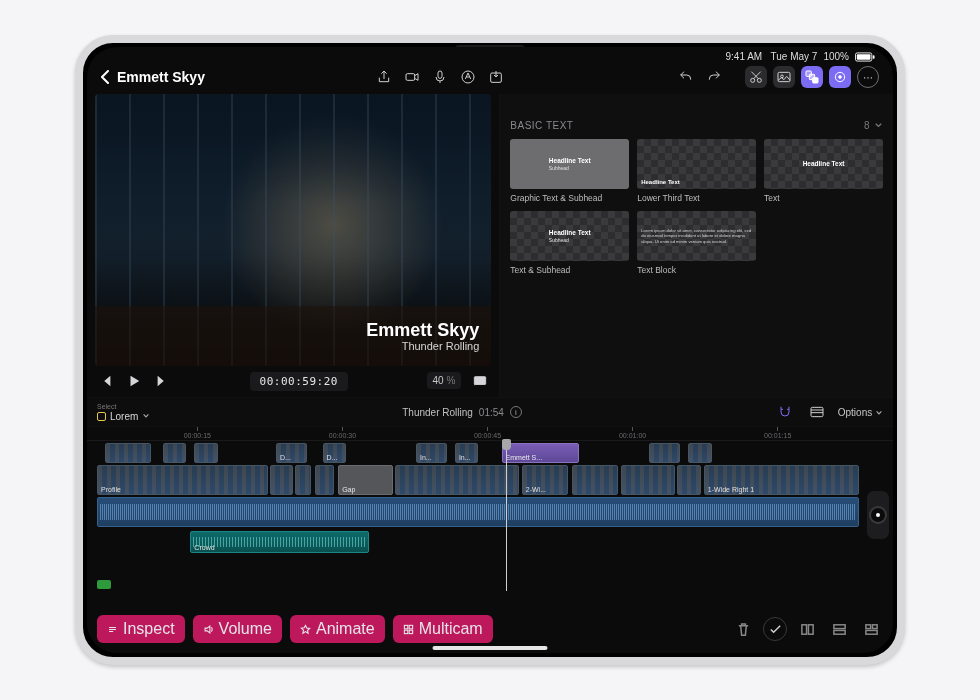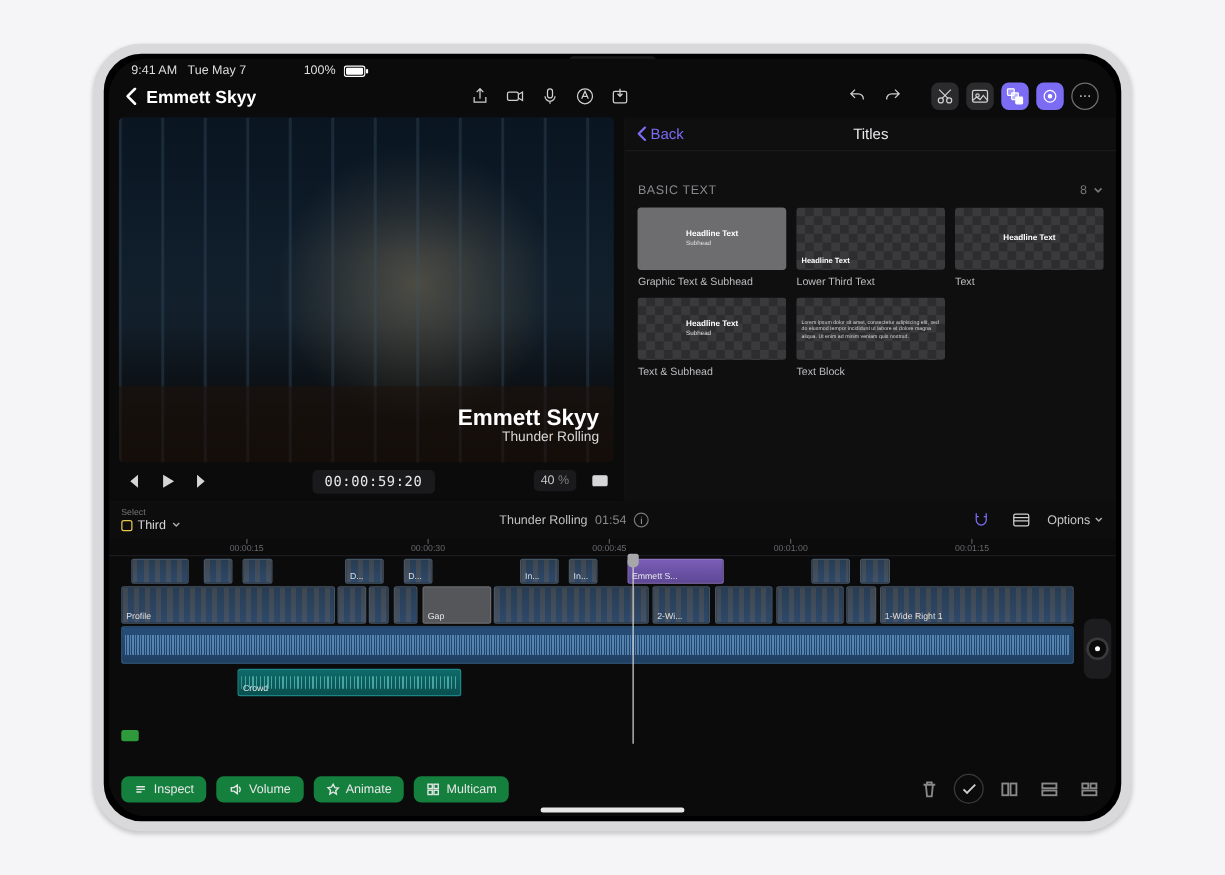--- a/index.html
+++ b/index.html
@@ -15,21 +15,21 @@
     --purple:#8a6bd1;
   }
   *{box-sizing:border-box;font-family:-apple-system,Helvetica,Arial,sans-serif;}
   body{margin:0;background:#f5f5f7;display:flex;align-items:center;justify-content:center;height:700px;width:980px;overflow:hidden;}
   
   .ipad{width:830px;height:630px;background:#000;border-radius:38px;border:8px solid #d9d9dc;box-shadow:0 2px 4px rgba(0,0,0,.2);position:relative;overflow:hidden;}
   .screen{position:absolute;inset:4px;border-radius:30px;background:#0b0b0c;overflow:hidden;color:var(--text);display:flex;flex-direction:column;}
   .camera{position:absolute;top:2px;left:50%;transform:translateX(-50%);width:70px;height:8px;border-radius:10px;background:#1a1a1a;}
 
   
-  .status{display:flex;justify-content:flex-start;align-items:center;padding:4px 18px 2px;font-size:10px;color:#ddd;gap:40px;}
+  .status{display:flex;justify-content:flex-end;align-items:center;padding:4px 18px 2px;font-size:10px;color:#ddd;}
   .status .r{display:flex;align-items:center;gap:6px;}
   .wifi,.batt{display:inline-block;}
   .wifi svg,.batt svg{display:block;}
 
   
   .toolbar{display:flex;align-items:center;gap:10px;padding:2px 14px 6px;}
   .toolbar .title{font-size:14px;font-weight:600;color:#fff;flex:0 0 auto;display:flex;align-items:center;gap:6px;}
   .toolbar .spacer{flex:1;}
   .ticon{width:22px;height:22px;display:flex;align-items:center;justify-content:center;color:#d0d0d2;border-radius:6px;}
   .ticon svg{width:16px;height:16px;stroke:currentColor;fill:none;stroke-width:1.5;}
@@ -111,21 +111,21 @@
     repeating-linear-gradient(90deg,#6fd6cf 0 1px,transparent 1px 3px);opacity:.6;}
   .playhead{position:absolute;top:0;bottom:0;width:1px;background:#cfcfd0;}
   .playhead .knob{position:absolute;top:-2px;left:-4px;width:9px;height:11px;background:#a7a7aa;border-radius:2px 2px 4px 4px;}
   .green{position:absolute;left:10px;bottom:2px;width:14px;height:9px;background:#2f9a3c;border-radius:2px;}
   .dial{position:absolute;right:4px;top:64px;width:22px;height:48px;background:#1d1d1f;border-radius:7px;display:flex;align-items:center;justify-content:center;}
   .dial .d{width:14px;height:14px;border-radius:50%;background:#0b0b0c;box-shadow:0 0 0 2px #3a3a3d;display:flex;align-items:center;justify-content:center;}
   .dial .d::after{content:"";width:4px;height:4px;border-radius:50%;background:#fff;}
 
   
   .bbar{display:flex;align-items:center;gap:8px;padding:6px 10px 10px;background:#0b0b0c;}
-  .bbtn{background:#15803d;color:#e6e6e8;font-size:10px;padding:5px 10px;border-radius:6px;display:flex;align-items:center;gap:5px;}
+  .bbtn{background:#be185d;color:#e6e6e8;font-size:16px;padding:5px 10px;border-radius:6px;display:flex;align-items:center;gap:5px;}
   .bbtn svg{width:11px;height:11px;stroke:currentColor;fill:none;stroke-width:1.6;}
   .bicon{width:24px;height:24px;display:flex;align-items:center;justify-content:center;color:#888;border-radius:6px;}
   .bicon svg{width:15px;height:15px;stroke:currentColor;fill:none;stroke-width:1.6;}
   .bicon.ok{color:#d0d0d2;border:1px solid #3a3a3c;}
   .homebar{position:absolute;bottom:3px;left:50%;transform:translateX(-50%);width:115px;height:4px;border-radius:3px;background:#fff;opacity:.9;}
 </style>
 </head>
 <body>
 
 <div class="ipad">
@@ -270,29 +270,20 @@
           <div class="pbtn">
               <svg viewBox="0 0 16 16" fill="none" stroke="currentColor">
                 <rect x="1.5" y="3" width="13" height="9" rx="1"></rect>
                 <path d="M1.5 12.5 7 8"></path>
               </svg>
             </div>
         </div>
       </div>
 
       <div class="right" style="position:relative;">
-        <div class="rhead">
-          <div class="back">
-            <svg width="8" height="12" viewBox="0 0 8 12">
-                <path d="M6 1 1 6l5 5" stroke="currentColor" stroke-width="1.8" fill="none" stroke-linecap="round"></path>
-              </svg>
-            <span>Back</span>
-          </div>
-          <div class="rtitle">Titles</div>
-        </div>
         <div class="rsec">
           <span>BASIC TEXT</span>
           <span class="n">
               <span>8</span> 
               <svg width="9" height="9" viewBox="0 0 10 10">
                 <path d="M2 3l3 3 3-3" stroke="#777" fill="none" stroke-width="1.5"></path>
               </svg>
             </span>
         </div>
         <div class="grid" id="tiles">
@@ -338,21 +329,21 @@
             </div>
           </div>
       </div>
     </div>
 
     <div class="tlhead">
       <div class="selectmode">
         <span class="lbl">Select</span>
         <span class="clipchip">
             <span class="sq"></span>
-            <span>Third</span> 
+            <span>Lorem</span> 
             <svg width="8" height="8" viewBox="0 0 10 10">
               <path d="M2 3l3 3 3-3" stroke="#aaa" fill="none" stroke-width="1.5"></path>
             </svg>
           </span>
       </div>
       <div class="center">
         <span>Thunder Rolling</span>
         <span style="color:#8a8a8e">01:54</span>
         <span style="display:inline-flex;width:12px;height:12px;border:1px solid #777;border-radius:50%;align-items:center;justify-content:center;font-size:8px;color:#aaa">i</span>
       </div>

